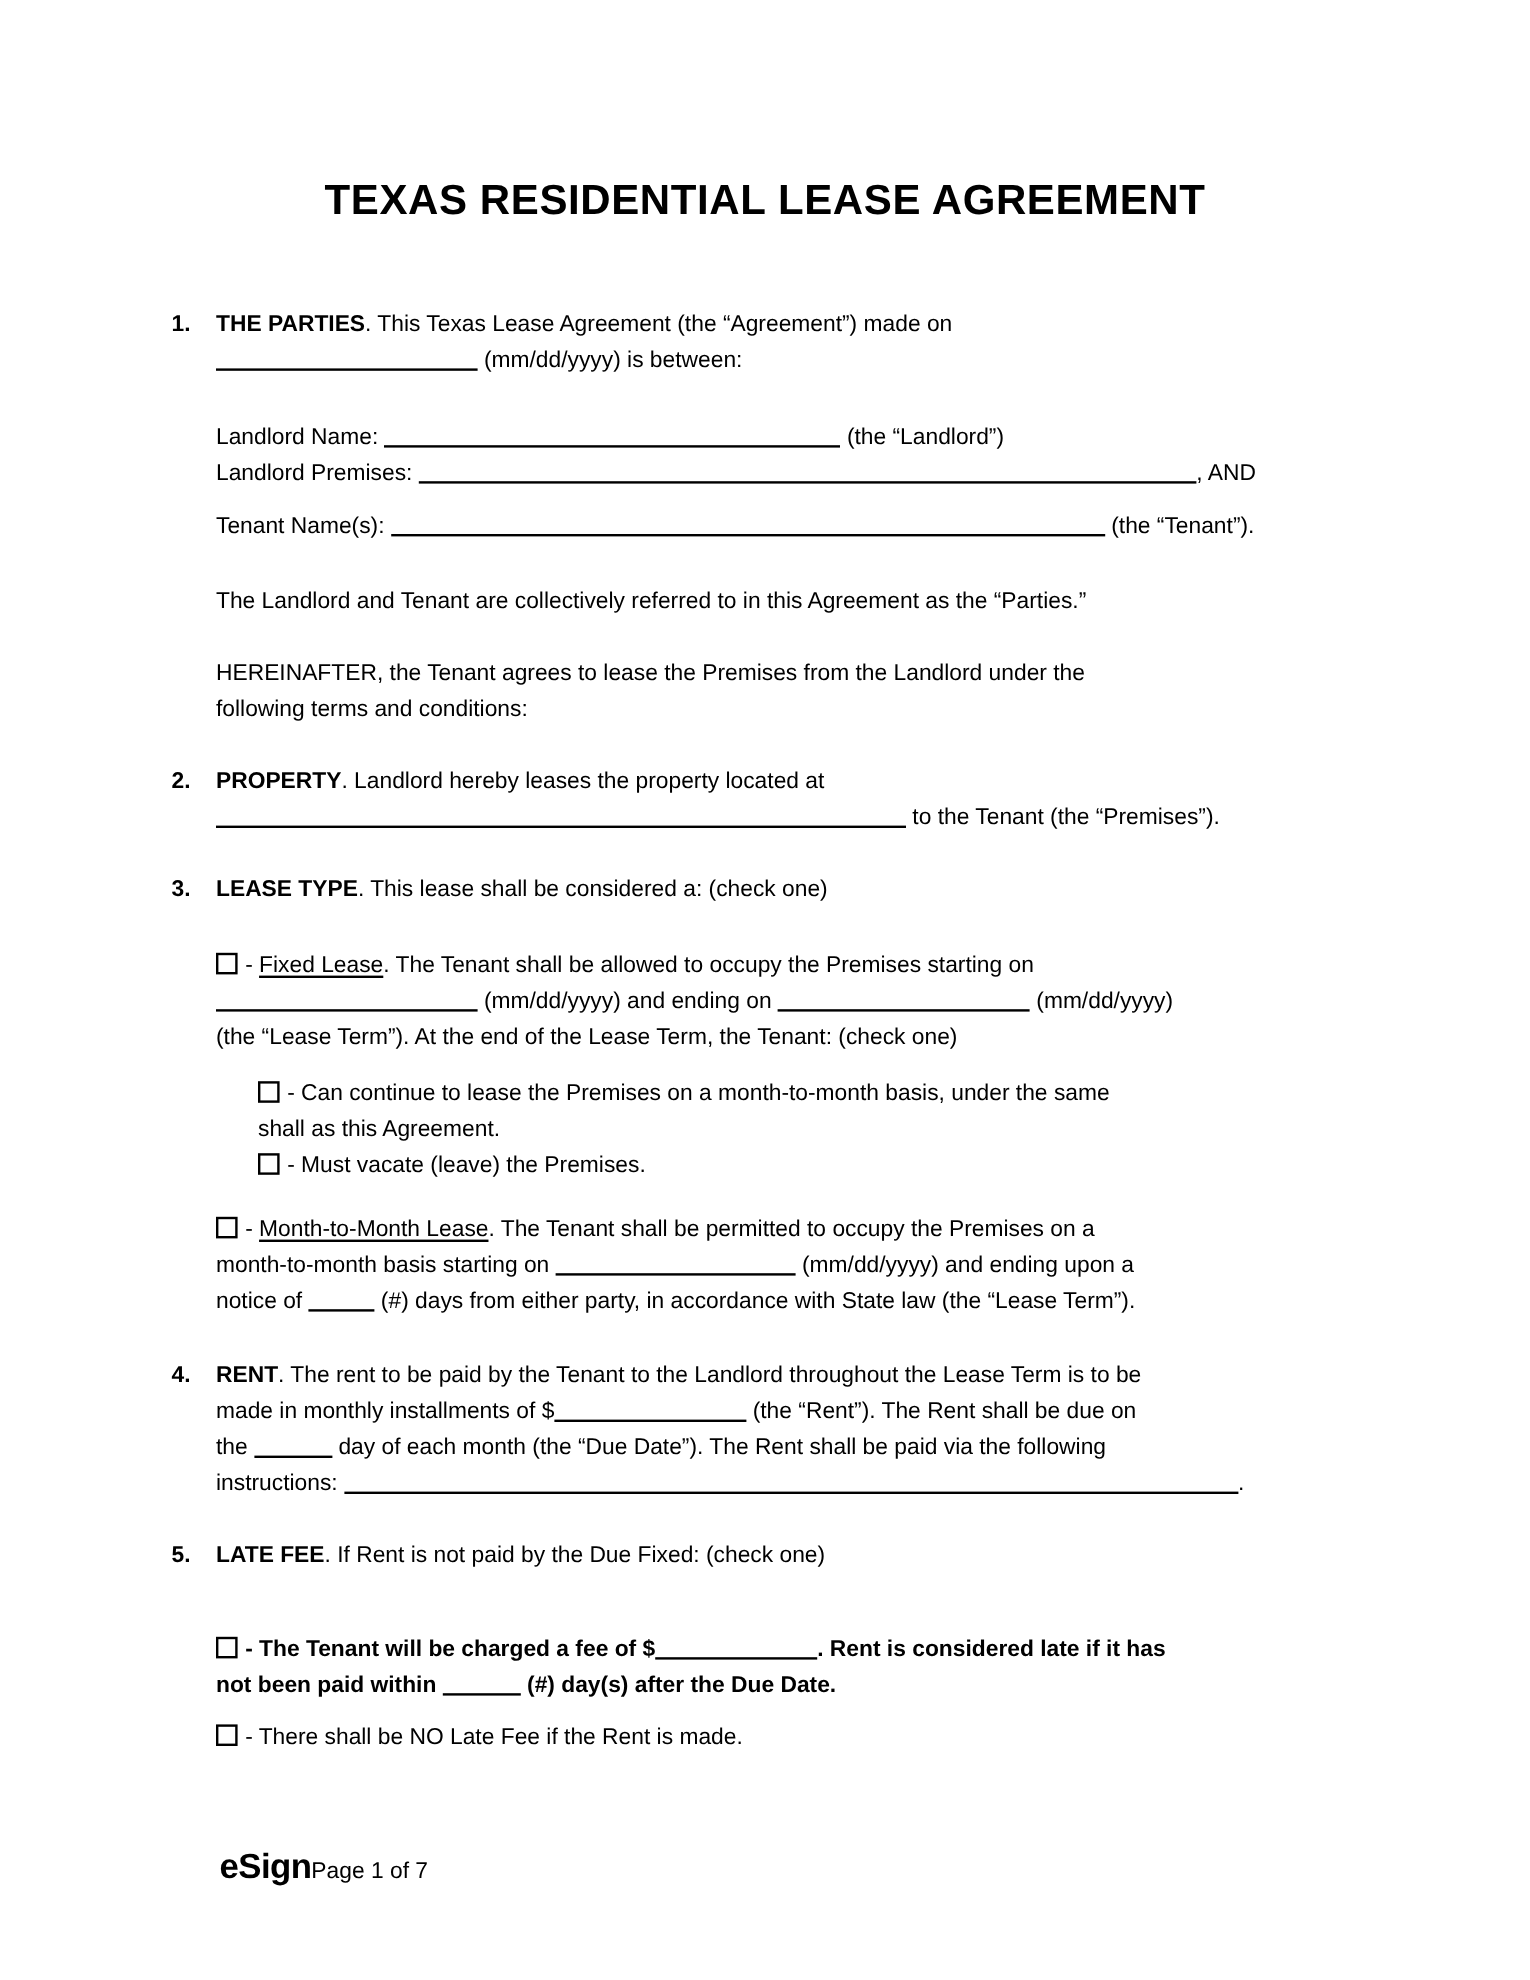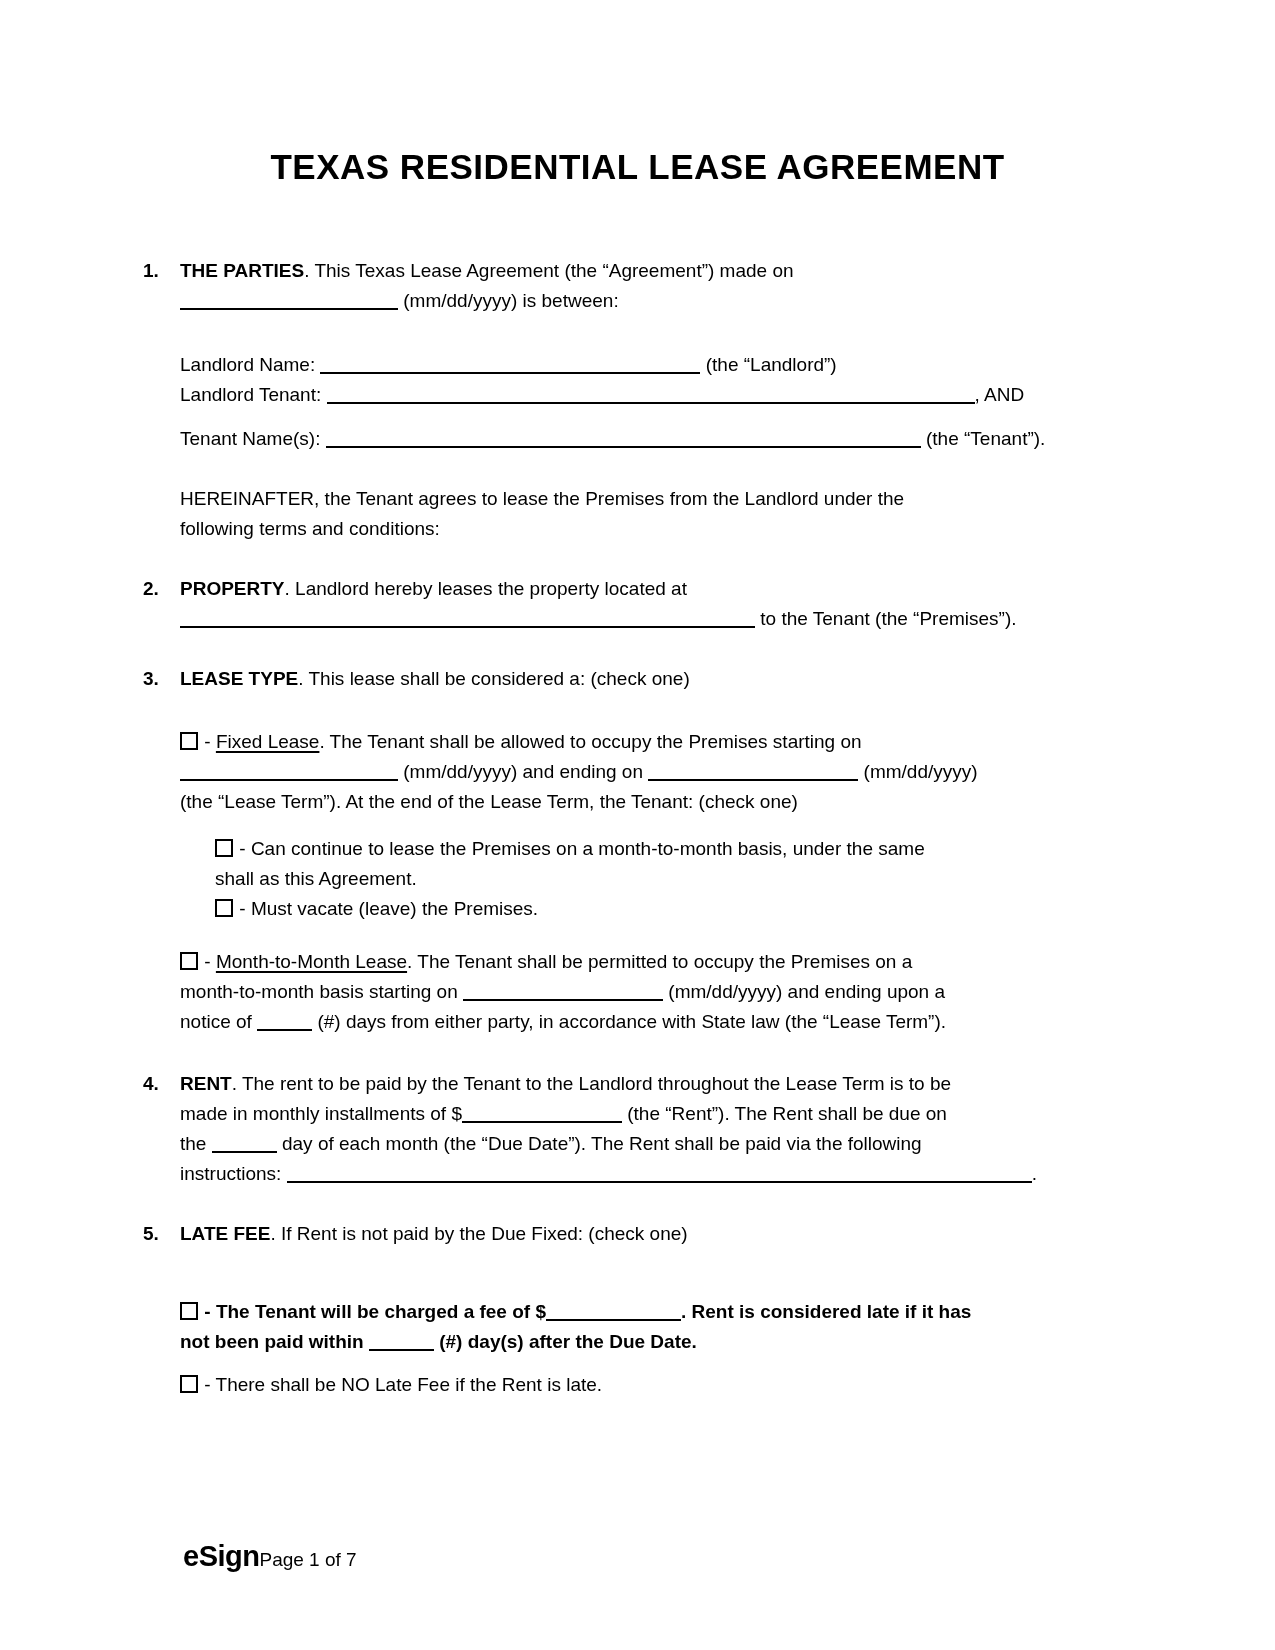--- a/index.html
+++ b/index.html
@@ -74,32 +74,33 @@
   .page-num { font-size: 19px; }
 </style>
 </head>
 <body>
 
 <div class="page">
   <h1 class="doc-title">TEXAS RESIDENTIAL LEASE AGREEMENT</h1>
 
   <div id="doc-body">
       <div class="para" style="margin-top: 68px;"><span class="num">1.</span><strong>THE PARTIES</strong><span>. This Texas Lease Agreement (the “Agreement”) made on</span><br><span class="blank" style="width: 218px;"></span><span> (mm/dd/yyyy) is between:</span></div>
-      <div class="para" style="margin-top: 34px;"><span>Landlord Name: </span><span class="blank" style="width: 380px;"></span><span> (the “Landlord”)</span><br><span>Landlord Tenant: </span><span class="blank" style="width: 648px;"></span><span>, AND</span></div>
+      <div class="para" style="margin-top: 34px;"><span>Landlord Name: </span><span class="blank" style="width: 380px;"></span><span> (the “Landlord”)</span><br><span>Landlord Premises: </span><span class="blank" style="width: 648px;"></span><span>, AND</span></div>
       <div class="para" style="margin-top: 14px;"><span>Tenant Name(s): </span><span class="blank" style="width: 595px;"></span><span> (the “Tenant”).</span></div>
+      <div class="para" style="margin-top: 33px;"><span>The Landlord and Tenant are collectively referred to in this Agreement as the “Parties.”</span></div>
       <div class="para" style="margin-top: 30px;"><span>HEREINAFTER, the Tenant agrees to lease the Premises from the Landlord under the</span><br><span>following terms and conditions:</span></div>
       <div class="para" style="margin-top: 30px;"><span class="num">2.</span><strong>PROPERTY</strong><span>. Landlord hereby leases the property located at</span><br><span class="blank" style="width: 575px;"></span><span> to the Tenant (the “Premises”).</span></div>
       <div class="para" style="margin-top: 30px;"><span class="num">3.</span><strong>LEASE TYPE</strong><span>. This lease shall be considered a: (check one)</span></div>
       <div class="para" style="margin-top: 33px;"><span class="checkbox"></span><span> - </span><span class="ul-text">Fixed Lease</span><span>. The Tenant shall be allowed to occupy the Premises starting on</span><br><span class="blank" style="width: 218px;"></span><span> (mm/dd/yyyy) and ending on </span><span class="blank" style="width: 210px;"></span><span> (mm/dd/yyyy)</span><br><span>(the “Lease Term”). At the end of the Lease Term, the Tenant: (check one)</span></div>
       <div class="para indent-1" style="margin-top: 17px;"><span class="checkbox"></span><span> - Can continue to lease the Premises on a month-to-month basis, under the same</span><br><span>shall as this Agreement.</span></div>
       <div class="para indent-1" style=""><span class="checkbox"></span><span> - Must vacate (leave) the Premises.</span></div>
       <div class="para" style="margin-top: 23px;"><span class="checkbox"></span><span> - </span><span class="ul-text">Month-to-Month Lease</span><span>. The Tenant shall be permitted to occupy the Premises on a</span><br><span>month-to-month basis starting on </span><span class="blank" style="width: 200px;"></span><span> (mm/dd/yyyy) and ending upon a</span><br><span>notice of </span><span class="blank" style="width: 55px;"></span><span> (#) days from either party, in accordance with State law (the “Lease Term”).</span></div>
       <div class="para" style="margin-top: 32px;"><span class="num">4.</span><strong>RENT</strong><span>. The rent to be paid by the Tenant to the Landlord throughout the Lease Term is to be</span><br><span>made in monthly installments of $</span><span class="blank" style="width: 160px;"></span><span> (the “Rent”). The Rent shall be due on</span><br><span>the </span><span class="blank" style="width: 65px;"></span><span> day of each month (the “Due Date”). The Rent shall be paid via the following</span><br><span>instructions: </span><span class="blank" style="width: 745px;"></span><span>.</span></div>
       <div class="para" style="margin-top: 30px;"><span class="num">5.</span><strong>LATE FEE</strong><span>. If Rent is not paid by the Due Fixed: (check one)</span></div>
       <div class="para" style="margin-top: 48px; font-weight: bold;"><span class="checkbox"></span><span> - The Tenant will be charged a fee of $</span><span class="blank" style="width: 135px;"></span><span>. Rent is considered late if it has</span><br><span>not been paid within </span><span class="blank" style="width: 65px;"></span><span> (#) day(s) after the Due Date.</span></div>
-      <div class="para" style="margin-top: 13px;"><span class="checkbox"></span><span> - There shall be NO Late Fee if the Rent is late.</span></div>
+      <div class="para" style="margin-top: 13px;"><span class="checkbox"></span><span> - There shall be NO Late Fee if the Rent is made.</span></div>
     </div>
 
   <div class="footer">
     <span class="logo">eSign</span>
     <span class="page-num">Page 1 of 7</span>
   </div>
 </div>
 
 </body></html>

